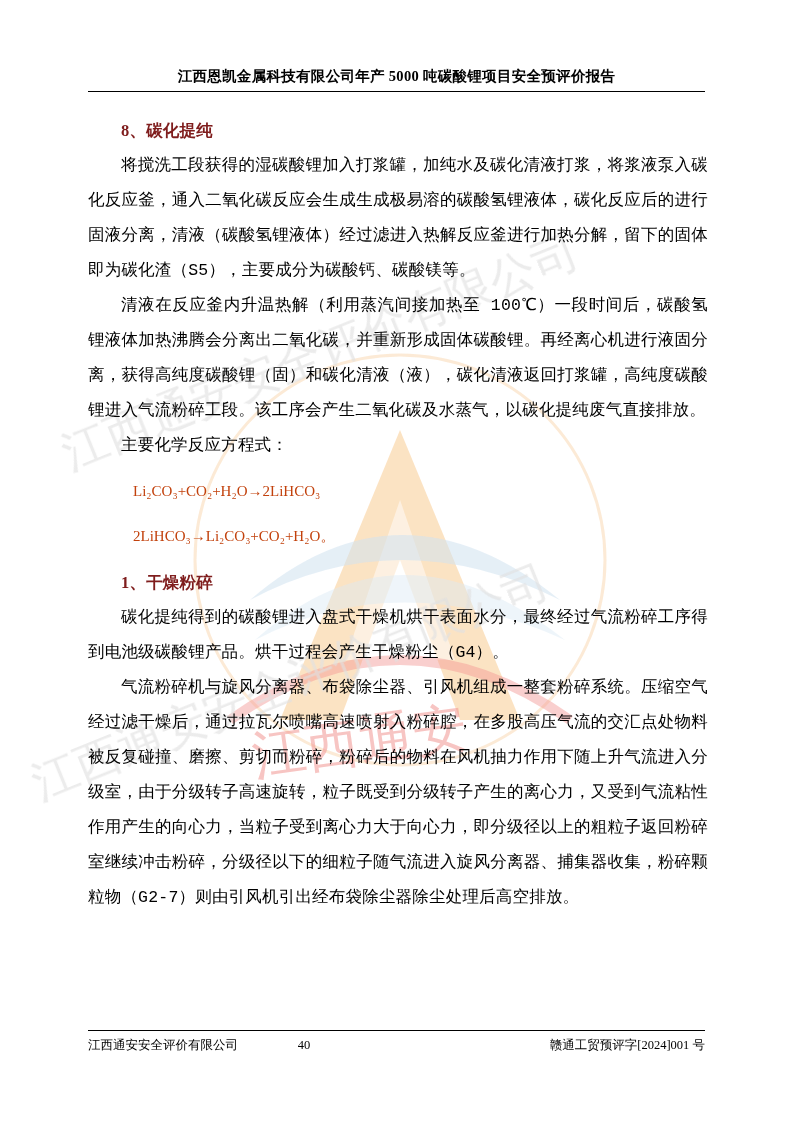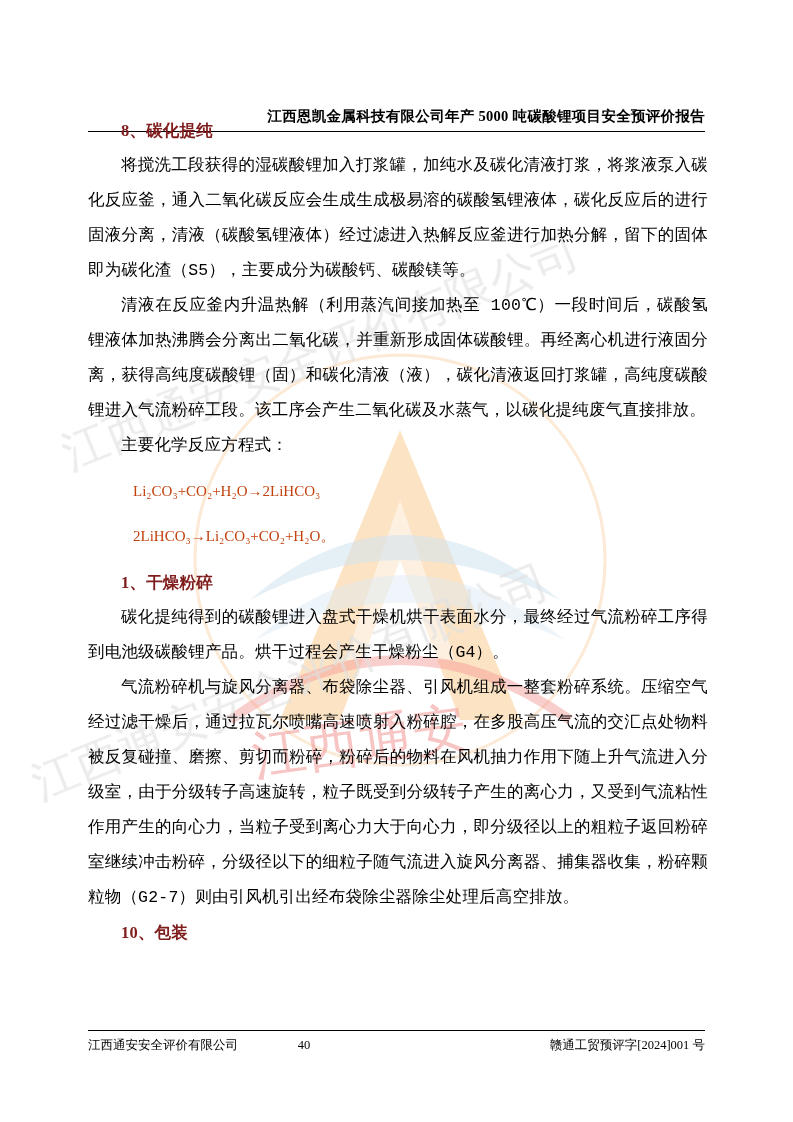--- a/index.html
+++ b/index.html
@@ -27,23 +27,22 @@
     pointer-events: none;
     z-index: 0;
   }
 
   
   .header {
     position: absolute;
     left: 88px;
     top: 66px;
     width: 617px;
-    text-align: right;
+    text-align: center;
     z-index: 2;
-    margin-top: 40px;
   }
   .header-title {
     font-size: 14.5px;
     font-weight: bold;
     letter-spacing: 0.3px;
     color: #000;
     line-height: 20px;
     white-space: nowrap;
   }
   .header-rule {
@@ -158,21 +157,20 @@
     <p class="para">将搅洗工段获得的湿碳酸锂加入打浆罐，加纯水及碳化清液打浆，将浆液泵入碳化反应釜，通入二氧化碳反应会生成生成极易溶的碳酸氢锂液体，碳化反应后的进行固液分离，清液（碳酸氢锂液体）经过滤进入热解反应釜进行加热分解，留下的固体即为碳化渣（S5），主要成分为碳酸钙、碳酸镁等。</p>
     <p class="para">清液在反应釜内升温热解（利用蒸汽间接加热至 100℃）一段时间后，碳酸氢锂液体加热沸腾会分离出二氧化碳，并重新形成固体碳酸锂。再经离心机进行液固分离，获得高纯度碳酸锂（固）和碳化清液（液），碳化清液返回打浆罐，高纯度碳酸锂进入气流粉碎工段。该工序会产生二氧化碳及水蒸气，以碳化提纯废气直接排放。</p>
     <p class="para">主要化学反应方程式：</p>
     <p class="formula">Li₂CO₃+CO₂+H₂O→2LiHCO₃</p>
     <p class="formula">2LiHCO₃→Li₂CO₃+CO₂+H₂O。</p>
 
     <h2 class="h-sub">1、干燥粉碎</h2>
     <p class="para">碳化提纯得到的碳酸锂进入盘式干燥机烘干表面水分，最终经过气流粉碎工序得到电池级碳酸锂产品。烘干过程会产生干燥粉尘（G4）。</p>
     <p class="para">气流粉碎机与旋风分离器、布袋除尘器、引风机组成一整套粉碎系统。压缩空气经过滤干燥后，通过拉瓦尔喷嘴高速喷射入粉碎腔，在多股高压气流的交汇点处物料被反复碰撞、磨擦、剪切而粉碎，粉碎后的物料在风机抽力作用下随上升气流进入分级室，由于分级转子高速旋转，粒子既受到分级转子产生的离心力，又受到气流粘性作用产生的向心力，当粒子受到离心力大于向心力，即分级径以上的粗粒子返回粉碎室继续冲击粉碎，分级径以下的细粒子随气流进入旋风分离器、捕集器收集，粉碎颗粒物（G2-7）则由引风机引出经布袋除尘器除尘处理后高空排放。</p>
 
-    <h2 class="h-sub">10、包装</h2>
   </div>
 
   <div class="footer">
     <div class="footer-rule"></div>
     <div class="footer-row">
       <div class="footer-left">江西通安安全评价有限公司</div>
       <div class="footer-center">40</div>
       <div class="footer-right">赣通工贸预评字[2024]001 号</div>
     </div>
   </div>

